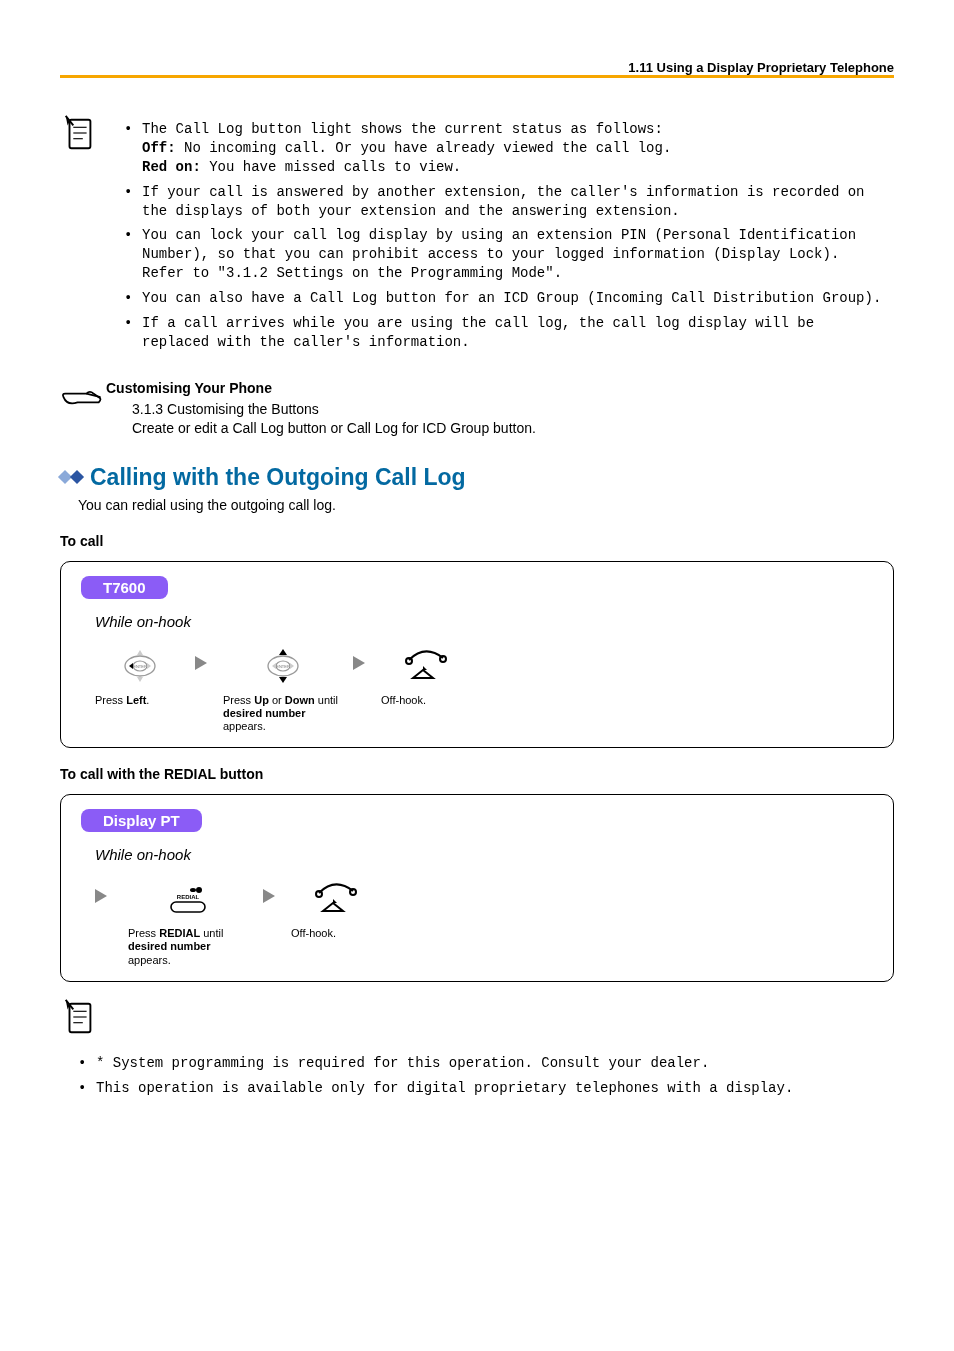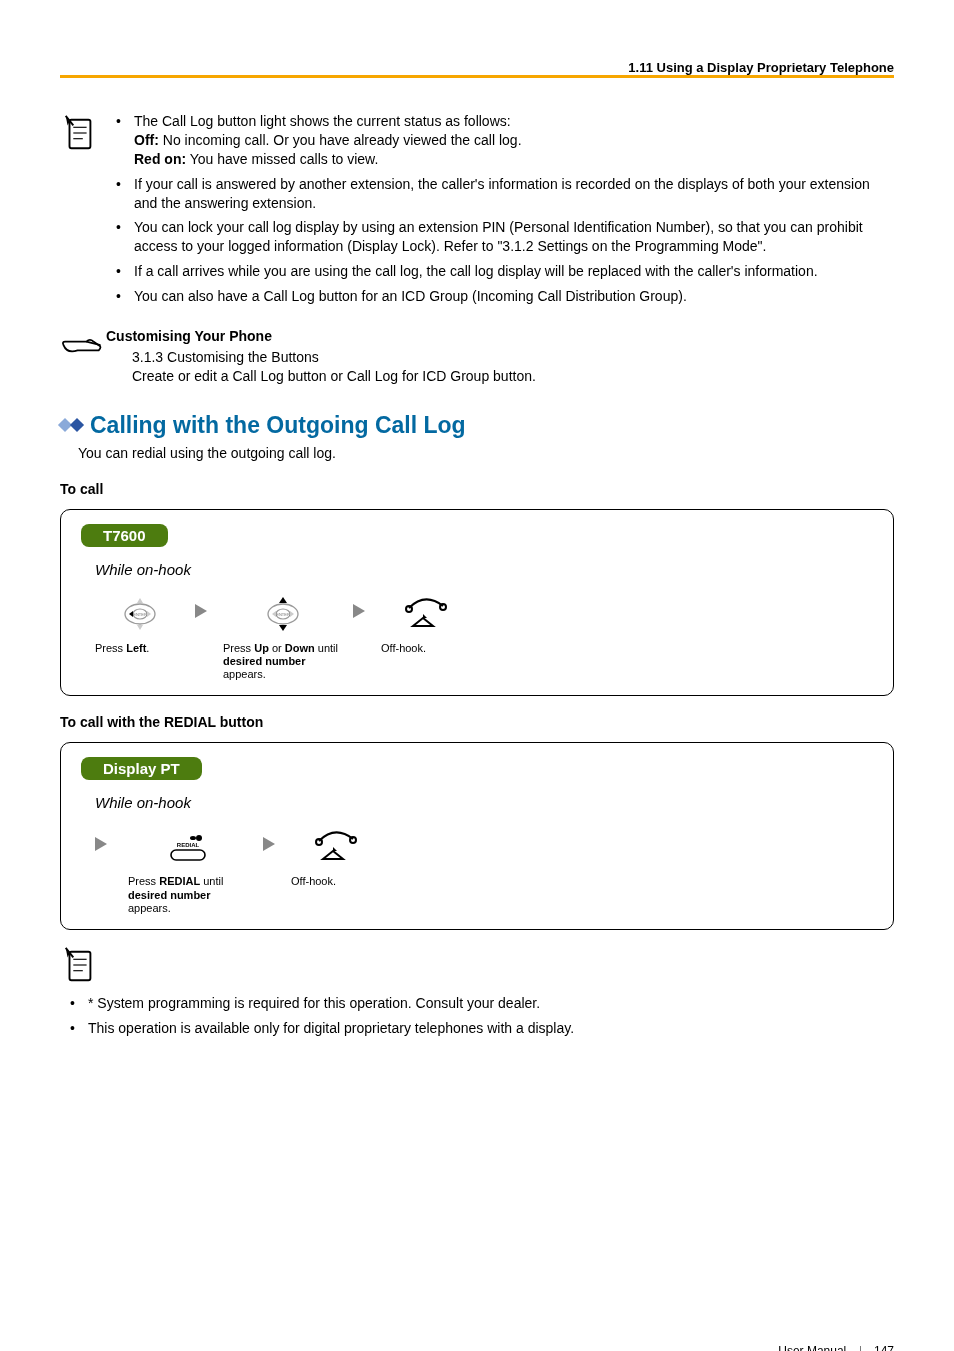--- a/index.html
+++ b/index.html
@@ -38,22 +38,23 @@
   }
   .hand-icon svg {
     width: 44px;
     height: 28px;
   }
   .content-col {
     flex: 1;
   }
   ul.bullets {
     list-style: none;
-    margin: 4px;
+    margin: 12px;
     padding: 0;
+    font-family: Liberation Mono, monospace;
   }
   ul.bullets > li {
     position: relative;
     padding-left: 24px;
     margin-bottom: 6px;
     line-height: 1.35;
   }
   ul.bullets > li::before {
     content: "•";
     position: absolute;
@@ -94,21 +95,21 @@
     margin-top: 18px;
   }
   .proc-box {
     border: 1px solid #000;
     border-radius: 10px;
     padding: 14px 20px 14px 20px;
     margin-bottom: 10px;
   }
   .model-tag {
     display: inline-block;
-    background: #4d7c0f;
+    background: #8b5cf6;
     color: #fff;
     font-weight: bold;
     padding: 3px 22px;
     border-radius: 8px;
     font-size: 15px;
     margin-bottom: 8px;
   }
   .context {
     font-style: italic;
     margin: 6px 0 14px 14px;
@@ -180,22 +181,22 @@
     </div>
     <div class="content-col">
       <ul class="bullets">
         <li>
           <span>The Call Log button light shows the current status as follows:</span><br>
           <span class="bold">Off:</span><span> No incoming call. Or you have already viewed the call log.</span><br>
           <span class="bold">Red on:</span><span> You have missed calls to view.</span>
         </li>
         <li><span>If your call is answered by another extension, the caller's information is recorded on the displays of both your extension and the answering extension.</span></li>
         <li><span>You can lock your call log display by using an extension PIN (Personal Identification Number), so that you can prohibit access to your logged information (Display Lock). Refer to "3.1.2 Settings on the Programming Mode".</span></li>
+        <li><span>You can also have a Call Log button for an ICD Group (Incoming Call Distribution Group).</span></li>
         <li><span>If a call arrives while you are using the call log, the call log display will be replaced with the caller's information.</span></li>
-        <li><span>You can also have a Call Log button for an ICD Group (Incoming Call Distribution Group).</span></li>
       </ul>
     </div>
   </div>
 
   <div class="note-row" style="margin-top:16px;">
     <div class="note-icon hand-icon">
       <svg viewBox="0 0 50 30">
         <path d="M4 14 Q2 10 6 10 L30 10 Q34 6 38 10 L44 14 Q48 16 44 20 L20 20 Q8 24 4 14 Z" fill="none" stroke="#000" stroke-width="2"></path>
         <line x1="30" y1="10" x2="46" y2="14" stroke="#000" stroke-width="2"></line>
       </svg>

